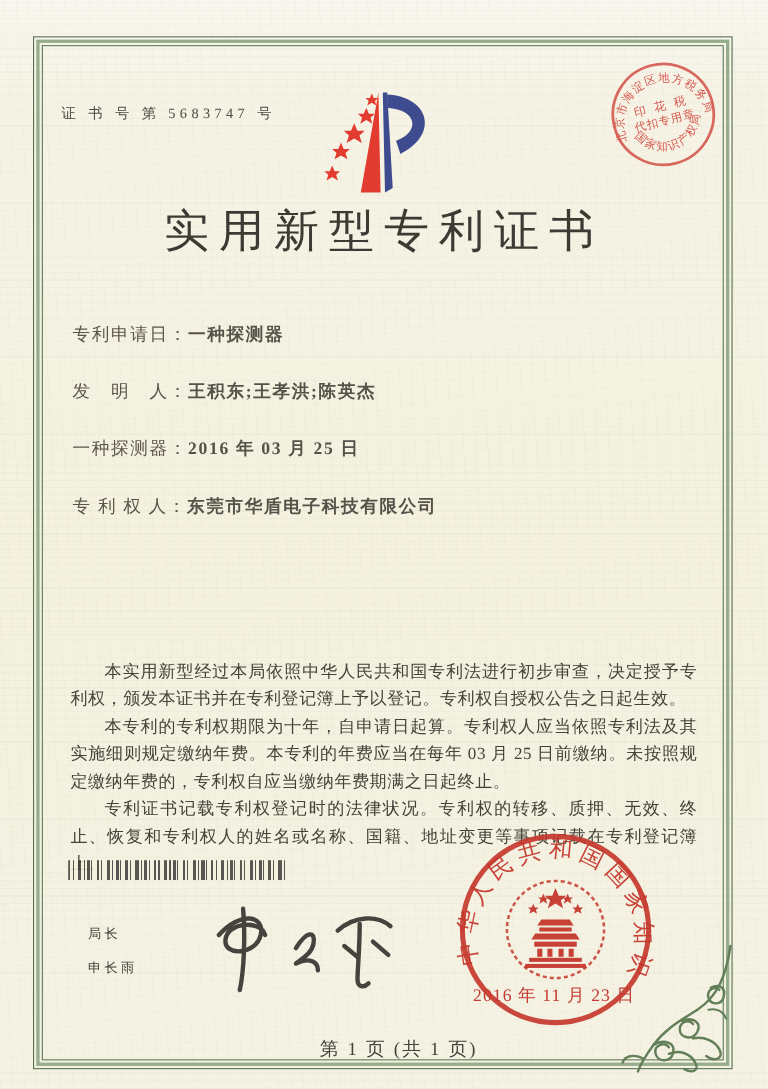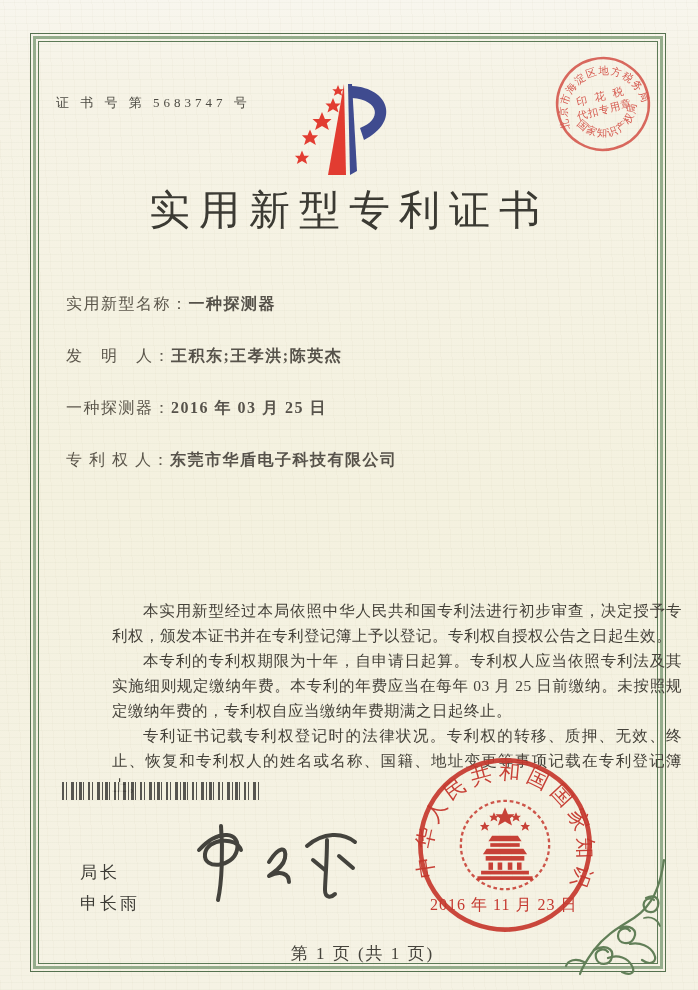--- a/index.html
+++ b/index.html
@@ -38,40 +38,40 @@
     letter-spacing:9px; font-weight:500;
   }
   .fields { position:absolute; left:66px; top:294px; width:560px; }
   .field-row { height:52px; font-size:16px; color:#5b564b; letter-spacing:1.5px; }
   .field-row .lbl { color:#5b564b; }
   .field-row .val { color:#56524a;font-weight:bold; }
 
   .paragraphs {
     position:absolute; left:64px; top:598px; width:570px;
     font-size:15.5px; line-height:25px; color:#45423a;
-    text-align:justify; letter-spacing:0.5px;margin-left:48px;
+    text-align:justify; letter-spacing:0.5px;
   }
   .paragraphs p { text-indent:2em; margin:0; }
 
   .barcode {
     position:absolute; left:62px; top:782px; width:198px; height:18px;
     background:repeating-linear-gradient(90deg,
       #3c3b37 0 2px,  #f4f1df 2px 4px,
       #3c3b37 4px 5px, #f4f1df 5px 9px,
       #3c3b37 9px 12px, #f4f1df 12px 14px,
       #3c3b37 14px 15px, #f4f1df 15px 17px,
       #3c3b37 17px 20px, #f4f1df 20px 21px,
       #3c3b37 21px 22px, #f4f1df 22px 26px);
     opacity:0.85;
   }
 
   .director-block {
-    position:absolute; left:80px; top:858px;
-    font-family:Liberation Mono, monospace;
-    font-size:17px; color:#3e3d37; letter-spacing:3px; line-height:31px;
+    position:absolute; left:80px; top:834px;
+    font-family:Liberation Serif, serif;
+    font-size:12px; color:#3e3d37; letter-spacing:3px; line-height:31px;
   }
   .signature { position:absolute; left:185px; top:820px; width:180px; height:85px; }
 
   .seal { position:absolute; left:413px; top:753px; width:184px; height:184px; }
   .seal-date {
     position:absolute; left:430px; top:895px; width:150px;
     font-size:16px; color:#c53a31; letter-spacing:1px; white-space:nowrap;
   }
   .tax-stamp { position:absolute; left:553px; top:54px; width:100px; height:100px;
     transform:rotate(-14deg); opacity:0.9; }
@@ -112,21 +112,21 @@
       <use href="#star" transform="translate(36,44) scale(1.0)" fill="#e23c31"></use>
       <use href="#star" transform="translate(47,28) scale(0.8)" fill="#e23c31"></use>
       <use href="#star" transform="translate(52,13) scale(0.6)" fill="#e23c31"></use>
     </svg>
   </div>
 
   <div class="title">实用新型专利证书</div>
 
   <div class="fields">
     <div class="field-row">
-      <span class="lbl">实用新型名称：</span><span class="val">一种探测器</span>
+      <span class="lbl">专利申请日：</span><span class="val">一种探测器</span>
     </div>
     <div class="field-row">
       <span class="lbl">发　明　人：</span><span class="val">王积东;王孝洪;陈英杰</span>
     </div>
     <div class="field-row">
       <span class="lbl">一种探测器：</span><span class="val">2016 年 03 月 25 日</span>
     </div>
     <div class="field-row">
       <span class="lbl">专 利 权 人：</span><span class="val">东莞市华盾电子科技有限公司</span>
     </div>

